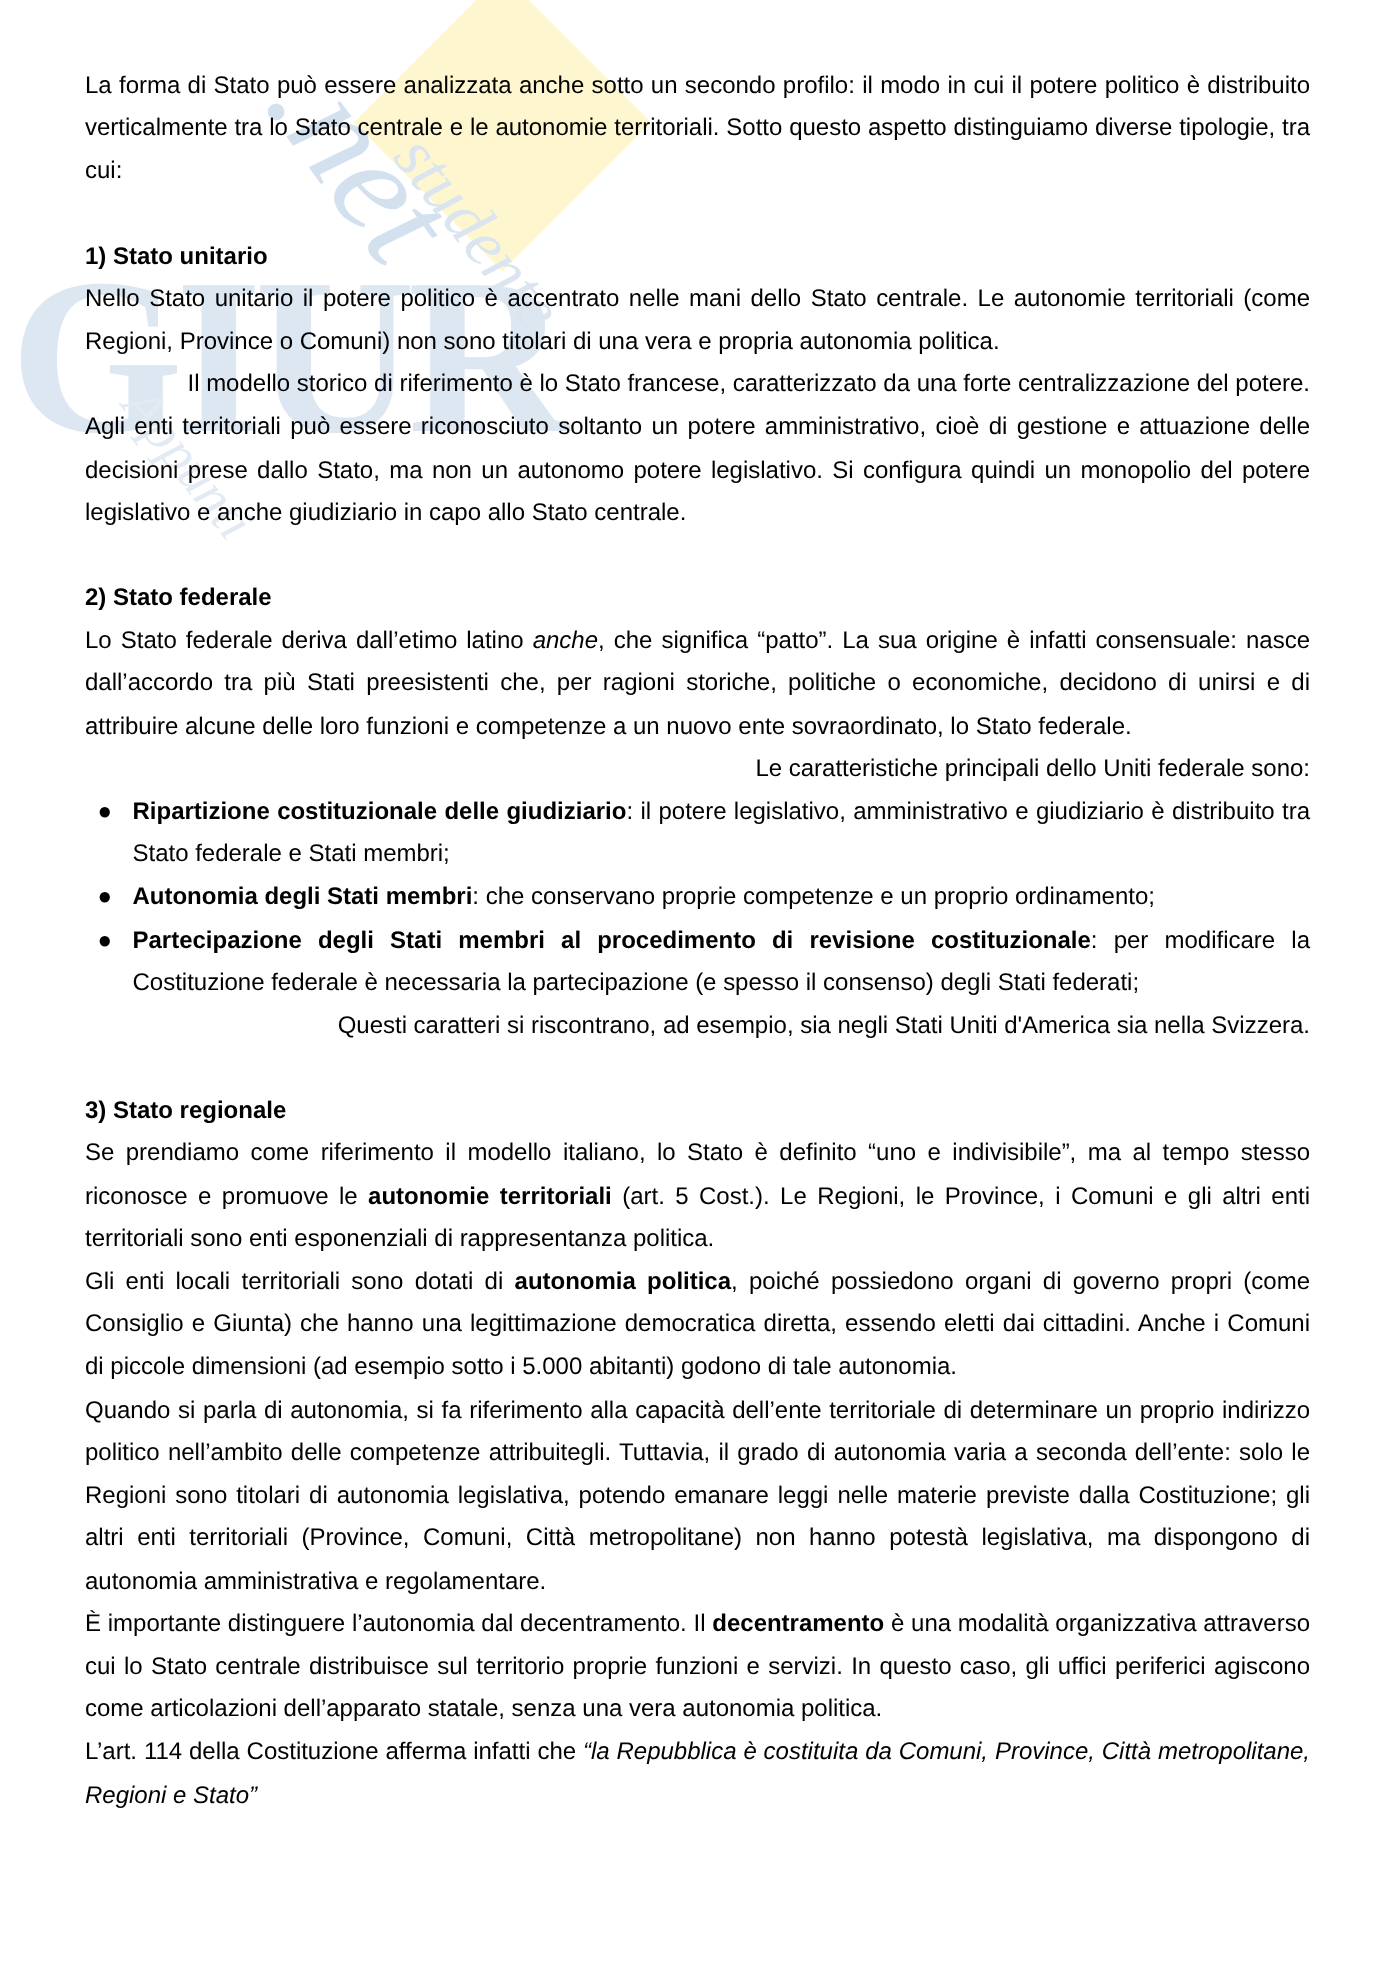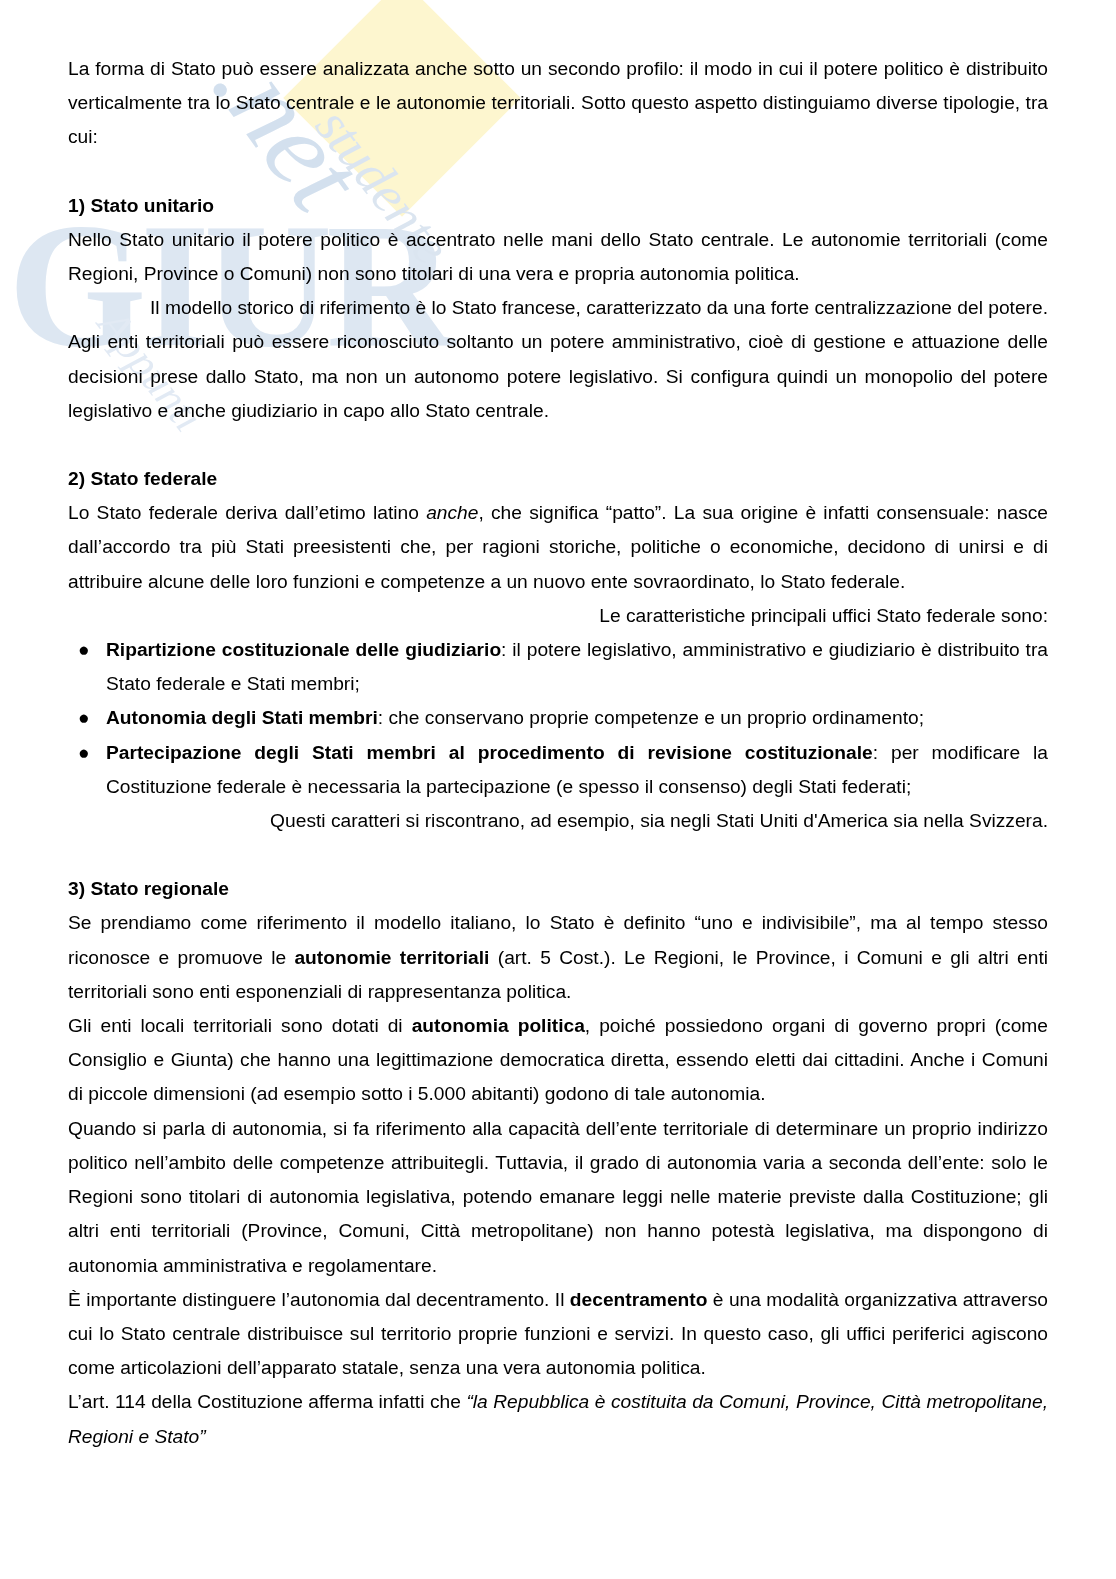--- a/index.html
+++ b/index.html
@@ -152,21 +152,21 @@
 
   <div class="gap"></div>
 
   <p class="heading">2) Stato federale</p>
 
   <p class="para">
     <span>Lo Stato federale deriva dall’etimo latino </span><i>anche</i><span>, che significa </span><span>“patto”</span><span>. La sua origine è infatti consensuale: nasce dall’accordo tra più Stati preesistenti che, per ragioni storiche, politiche o economiche, decidono di unirsi e di attribuire alcune delle loro funzioni e competenze a un nuovo ente sovraordinato, lo Stato federale.</span>
   </p>
 
 
-  <p class="noj">Le caratteristiche principali uffici Stato federale sono:</p>
+  <p class="noj">Le caratteristiche principali dello Uniti federale sono:</p>
 
   <ul class="bullets">
     <li>
       <span class="dot">●</span><b>Ripartizione costituzionale delle giudiziario</b><span>: il potere legislativo, amministrativo e giudiziario è distribuito tra Stato federale e Stati membri;</span>
     </li>
     <li>
       <span class="dot">●</span><b>Autonomia degli Stati membri</b><span>: che conservano proprie competenze e un proprio ordinamento;</span>
     </li>
     <li>
       <span class="dot">●</span><b>Partecipazione degli Stati membri al procedimento di revisione costituzionale</b><span>: per modificare la Costituzione federale è necessaria la partecipazione (e spesso il consenso) degli Stati federati;</span>

